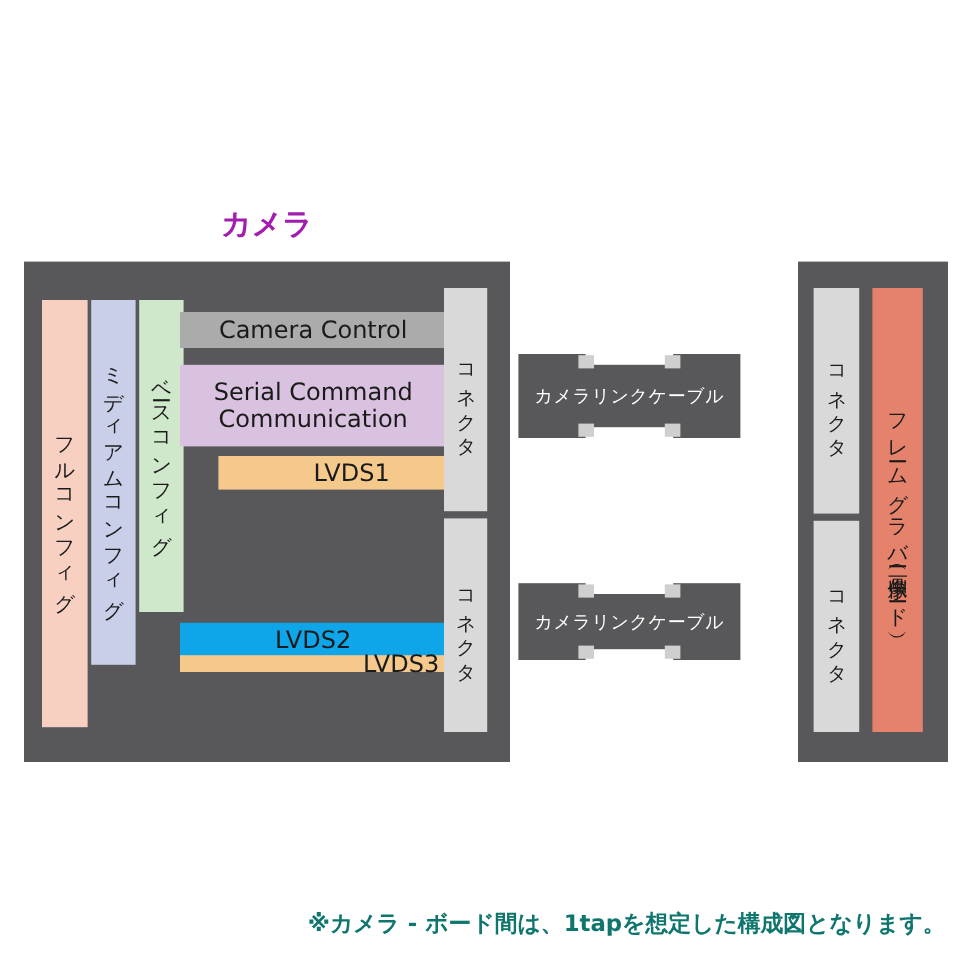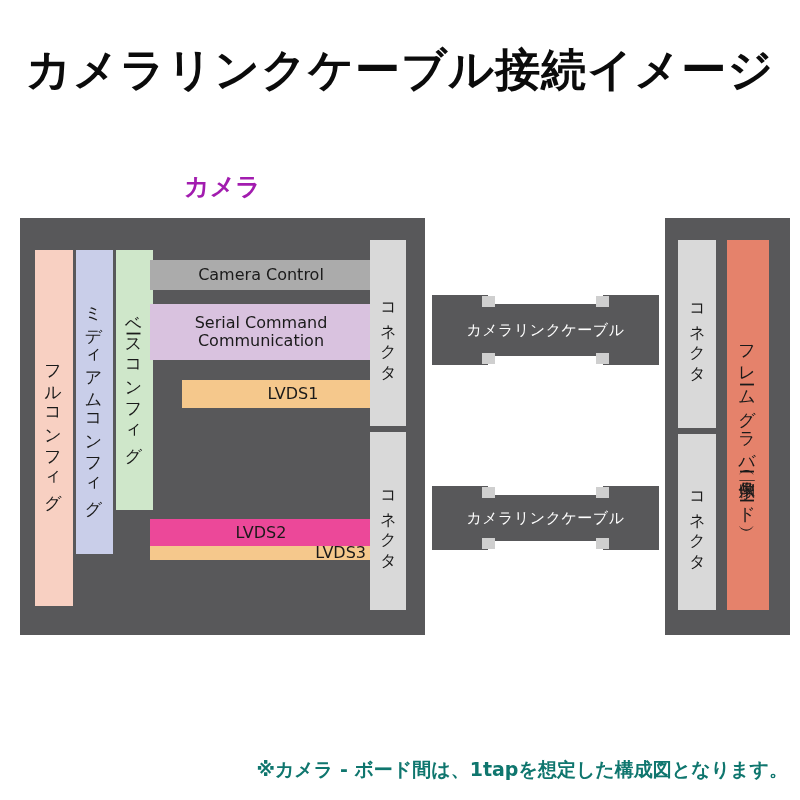--- a/index.html
+++ b/index.html
@@ -24,38 +24,38 @@
   .v{writing-mode:vertical-rl;text-orientation:mixed;letter-spacing:2px;}
 
   
   .cfg{font-size:17px;color:#1a1a1a;}
   .cfg-full  {left:15px;top:32px;width:38px;height:356px;background:#f8d0c2;}
   .cfg-medium{left:56px;top:32px;width:37px;height:304px;background:#c9cee9;}
   .cfg-base  {left:96px;top:32px;width:37px;height:260px;background:#cfe7ca;}
 
   
   .sig{position:absolute;left:130px;width:222px;display:flex;align-items:center;justify-content:center;
-       text-align:center;font-size:16px;color:#1a1a1a;line-height:1.15;padding:0 6px;box-sizing:border-box;}
+       text-align:center;font-size:20px;color:#1a1a1a;line-height:1.15;padding:0 6px;box-sizing:border-box;}
   .sig-cc    {top:42px;height:30px;background:#ababab;}
-  .sig-serial{top:86px;height:56px;background:#d9c2df;}
+  .sig-serial{top:86px;height:68px;background:#d9c2df;}
   .sig-lvds1 {top:162px;height:28px;background:#f5c88c;margin-left:32px;}
-  .sig-lvds2 {top:301px;height:28px;background:#ec4899;align-items:center;}
+  .sig-lvds2 {top:301px;height:28px;background:#0ea5e9;align-items:center;}
   .sig-lvds3 {top:328px;height:14px;background:#f5c88c;justify-content:flex-end;}
 
   
   .conn{background:#d9d9d9;font-size:16px;color:#1a1a1a;}
   .cam-conn1{left:350px;top:22px;width:36px;height:186px;}
   .cam-conn2{left:350px;top:214px;width:36px;height:178px;}
   .board-conn1{left:13px;top:22px;width:38px;height:188px;}
   .board-conn2{left:13px;top:216px;width:38px;height:176px;}
 
   .grabber{left:62px;top:22px;width:42px;height:370px;background:#e5826b;font-size:17px;color:#1a1a1a;}
 
   
-  .cable{position:absolute;left:432px;width:185px;padding-left:42px;}
+  .cable{position:absolute;left:432px;width:185px;}
   .cable-1{top:295px;height:70px;}
   .cable-2{top:486px;height:64px;}
   .cable .block-l{position:absolute;left:0;top:0;width:56px;height:100%;background:#58585a;}
   .cable .block-r{position:absolute;right:0;top:0;width:56px;height:100%;background:#58585a;}
   .cable .mid{position:absolute;left:50px;right:50px;top:9px;bottom:9px;background:#58585a;}
   .cable .tab{position:absolute;width:13px;height:11px;background:#cfcfcf;}
   .cable .tab.tl{left:50px;top:1px;}
   .cable .tab.bl{left:50px;bottom:1px;}
   .cable .tab.tr{right:50px;top:1px;}
   .cable .tab.br{right:50px;bottom:1px;}
@@ -66,21 +66,20 @@
     position:absolute;right:12px;top:757px;font-size:19px;font-weight:700;color:#0f766e;
     white-space:nowrap;
     margin-left:12px;
   }
 </style>
 </head>
 <body>
 
 <div id="stage">
 
-  <div class="title">カメラリンクケーブル接続イメージ</div>
 
   <div class="zone-label cam-zone-label">カメラ</div>
 
   <div class="darkbox camera-box">
 
     <div class="strip cfg cfg-full">
       <span class="v">フルコンフィグ</span>
     </div>
     <div class="strip cfg cfg-medium">
       <span class="v">ミディアムコンフィグ</span>

